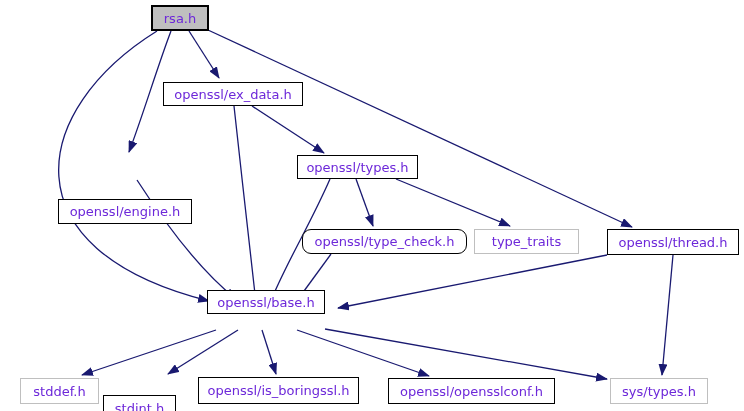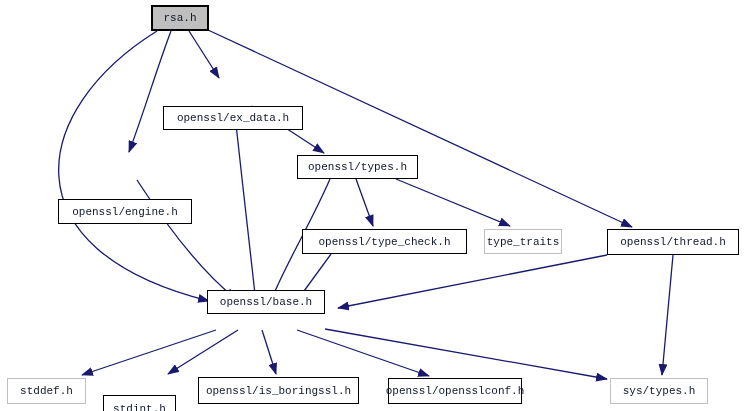--- a/index.html
+++ b/index.html
@@ -25,25 +25,24 @@
     stroke-width: 1.3px;
   }
   .node {
     position: absolute;
     box-sizing: border-box;
     display: flex;
     align-items: center;
     justify-content: center;
     background: #ffffff;
     border: 1px solid #000000;
-    font-size: 11px;
-    color: #0f172a;
+    font-size: 13px;
+    color: #6d28d9;
     white-space: nowrap;
     cursor: default;
-    font-family: Liberation Mono, monospace;
   }
   .node.normal { cursor: pointer; }
   .node.current {
     border-width: 2px;
   }
 </style>
 </head>
 <body>
 
 <div class="canvas">
@@ -71,50 +70,50 @@
         <path d="M 238,330 L 168,374" class="edge" stroke="#191970" marker-end="url(#arrow)"></path>
         <path d="M 262,330 L 276,374" class="edge" stroke="#191970" marker-end="url(#arrow)"></path>
         <path d="M 297,330 L 429,376" class="edge" stroke="#191970" marker-end="url(#arrow)"></path>
         <path d="M 325,329 L 607,379" class="edge" stroke="#191970" marker-end="url(#arrow)"></path>
       </g>
   </svg>
   <div id="nodes-layer">
       <div class="node current" style="left: 151px; top: 5px; width: 58px; height: 26px; background: rgb(191, 191, 191); border-color: rgb(0, 0, 0);">
         <span>rsa.h</span>
       </div>
-      <div class="node normal" style="left: 163px; top: 82px; width: 140px; height: 24px; margin-top: 24px;">
+      <div class="node normal" style="left: 163px; top: 82px; width: 140px; height: 24px;">
         <span>openssl/ex_data.h</span>
       </div>
       <div class="node normal" style="left: 58px; top: 155px; width: 134px; height: 25px; margin-top: 44px;">
         <span>openssl/engine.h</span>
       </div>
       <div class="node normal" style="left: 297px; top: 155px; width: 121px; height: 24px;">
         <span>openssl/types.h</span>
       </div>
-      <div class="node normal" style="left: 302px; top: 229px; width: 165px; height: 25px;">
+      <div class="node normal" style="left: 302px; top: 229px; width: 165px; height: 25px; border-radius: 9px;">
         <span>openssl/type_check.h</span>
       </div>
-      <div class="node external" style="left: 484px; top: 229px; width: 78px; height: 25px; border-color: rgb(191, 191, 191);">
+      <div class="node external" style="left: 474px; top: 229px; width: 105px; height: 25px; border-color: rgb(191, 191, 191);">
         <span>type_traits</span>
       </div>
       <div class="node normal" style="left: 607px; top: 229px; width: 132px; height: 26px;">
         <span>openssl/thread.h</span>
       </div>
       <div class="node normal" style="left: 207px; top: 290px; width: 118px; height: 24px;">
         <span>openssl/base.h</span>
       </div>
-      <div class="node external" style="left: 7px; top: 378px; width: 79px; height: 26px; border-color: rgb(191, 191, 191);">
+      <div class="node external" style="left: 20px; top: 378px; width: 79px; height: 26px; border-color: rgb(191, 191, 191);">
         <span>stddef.h</span>
       </div>
       <div class="node normal" style="left: 103px; top: 395px; width: 73px; height: 27px;">
         <span>stdint.h</span>
       </div>
       <div class="node normal" style="left: 198px; top: 377px; width: 161px; height: 27px;">
         <span>openssl/is_boringssl.h</span>
       </div>
-      <div class="node normal" style="left: 388px; top: 378px; width: 134px; height: 26px;">
+      <div class="node normal" style="left: 388px; top: 378px; width: 167px; height: 26px;">
         <span>openssl/opensslconf.h</span>
       </div>
       <div class="node external" style="left: 610px; top: 378px; width: 98px; height: 26px; border-color: rgb(191, 191, 191);">
         <span>sys/types.h</span>
       </div>
     </div>
 </div>
 
 </body></html>

